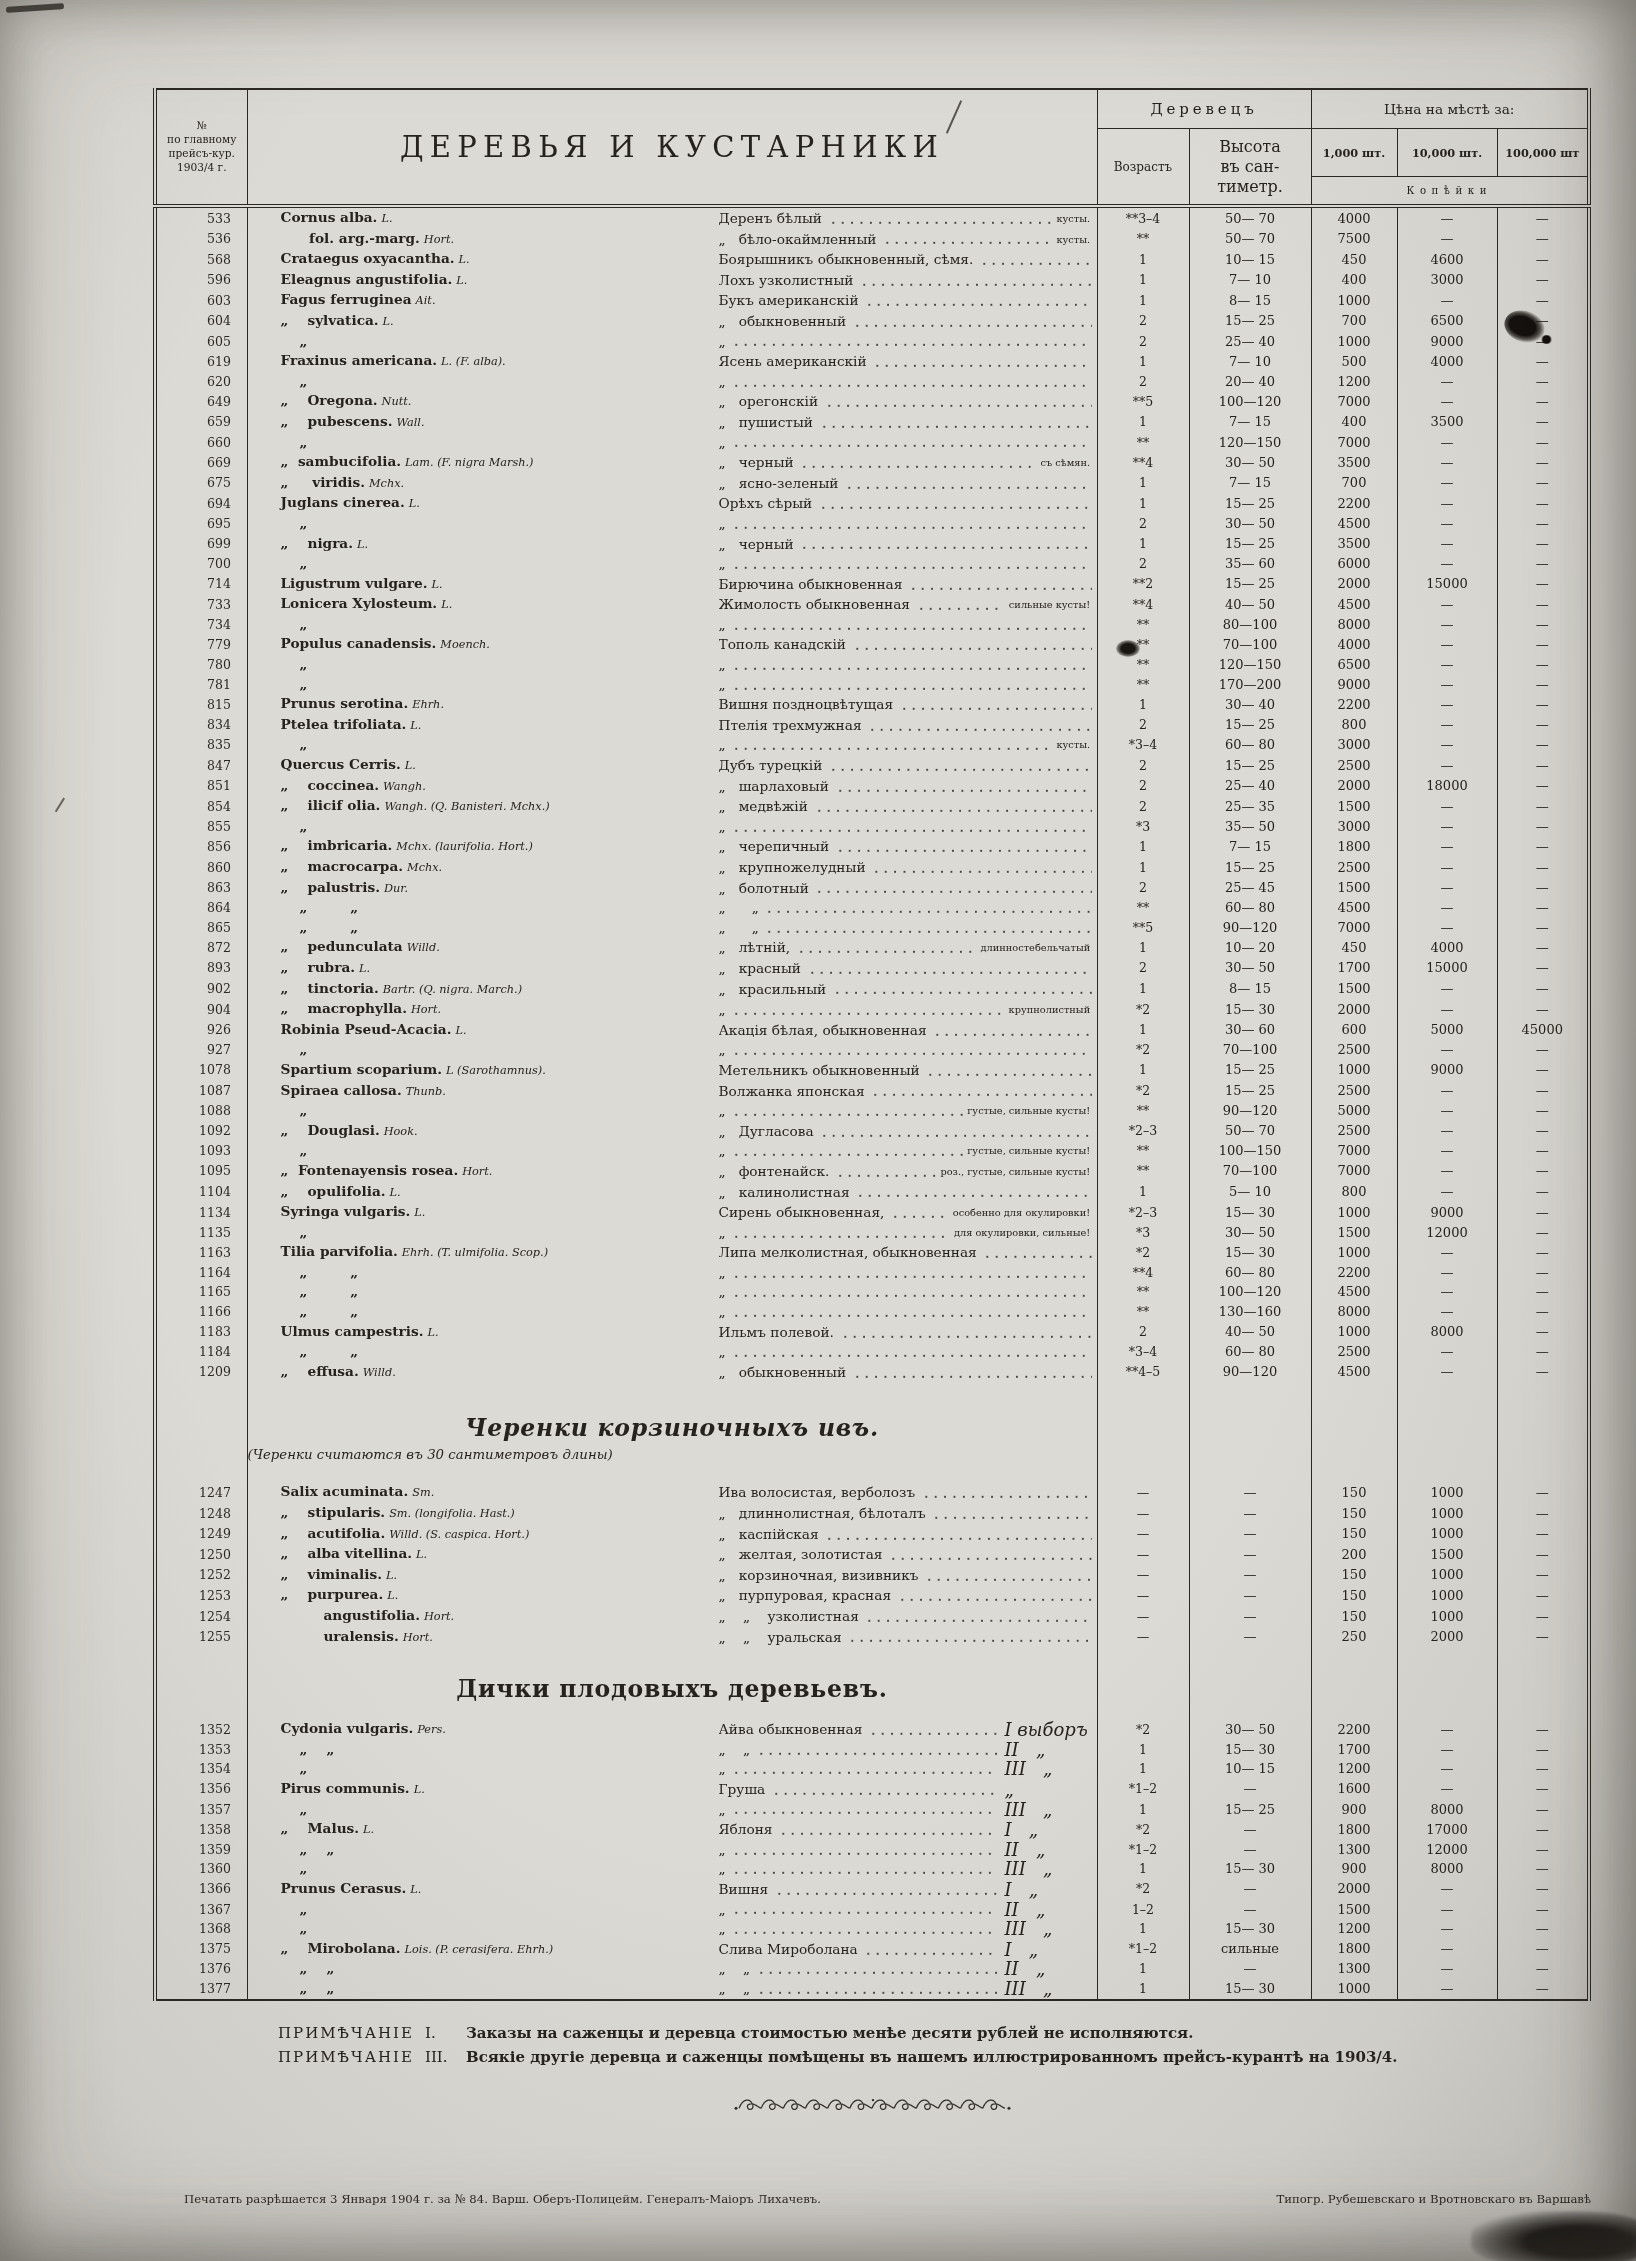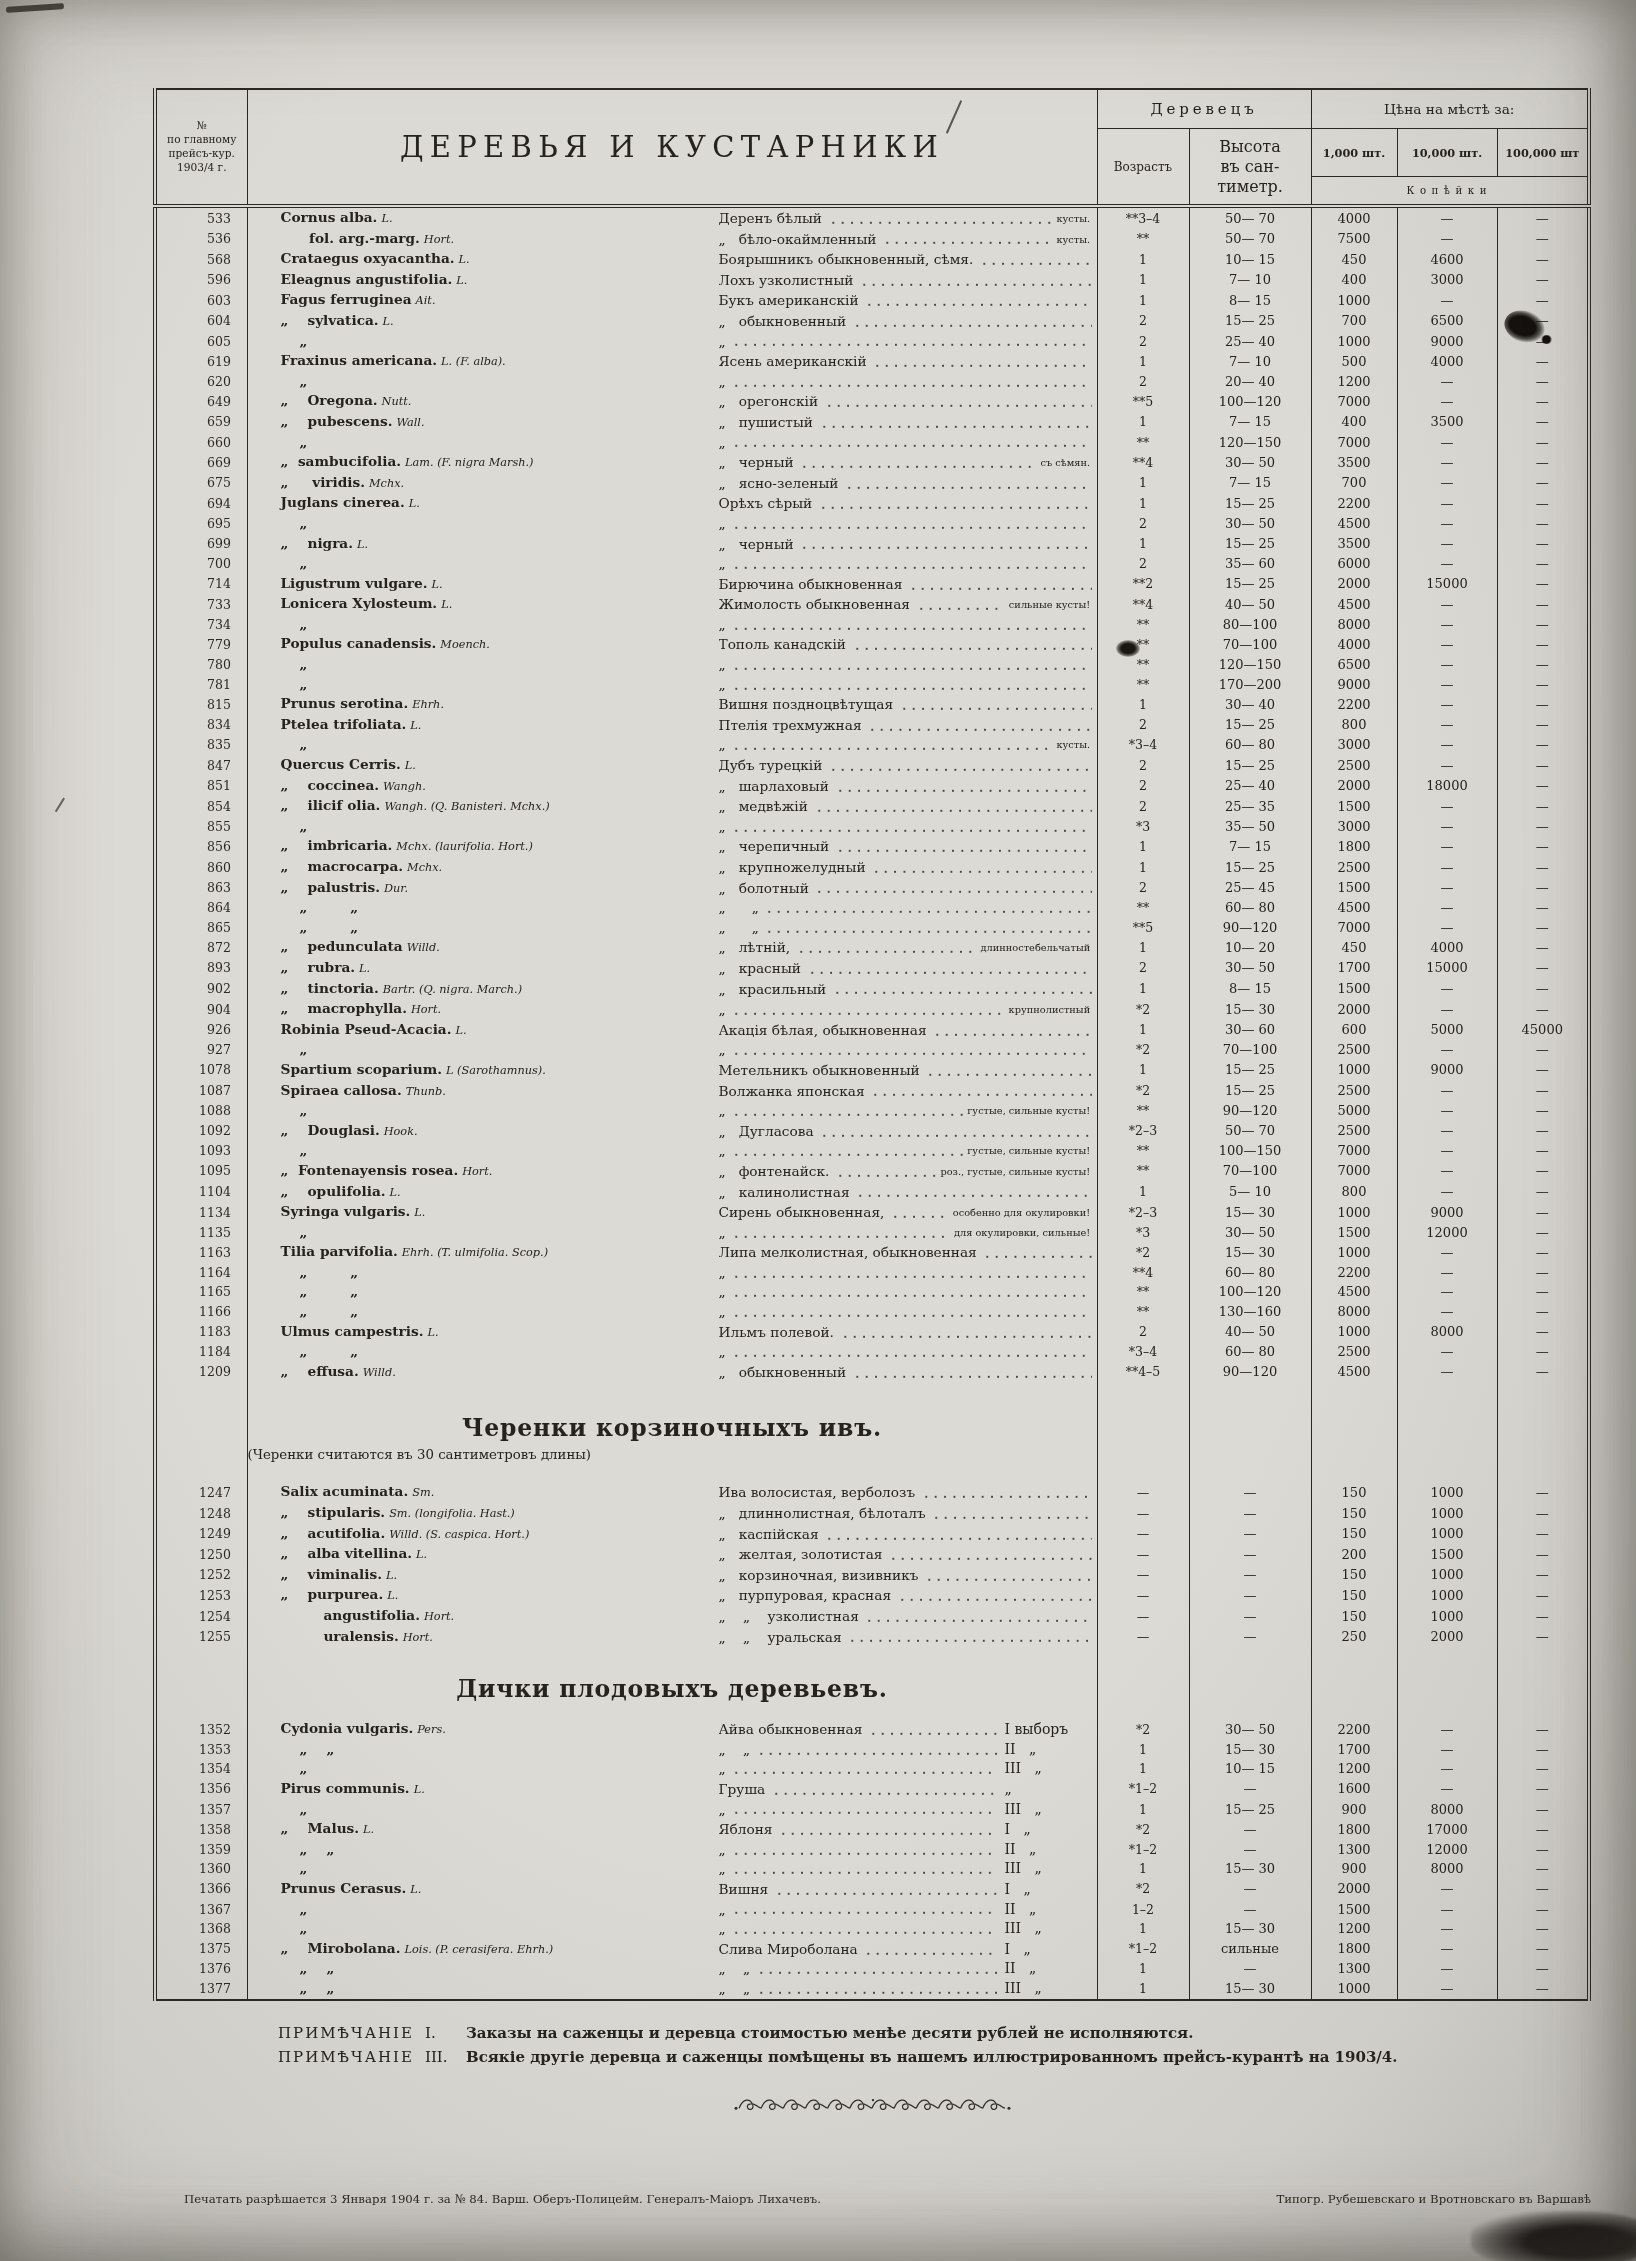--- a/index.html
+++ b/index.html
@@ -52,24 +52,24 @@
   .latwrap{flex:0 0 438px;padding-left:33px;overflow:hidden;white-space:pre;}
   .lat{font-weight:bold;font-size:13.7px;white-space:pre;}
   .auth{font-style:italic;font-size:11.3px;white-space:pre;}
   .rgroup{flex:1 1 auto;display:flex;align-items:flex-end;min-width:0;overflow:hidden;}
   .rb{font-weight:normal;font-size:13.7px;white-space:pre;}
   .rr{font-size:13.7px;white-space:pre;}
   .lead{flex:1 1 auto;min-width:7.8px;height:19.6px;margin:0 4.7px;
     background-image:radial-gradient(circle,#4a453f 1.2px,transparent 1.4px);
     background-size:9.4px 19.6px;background-position:1.6px 3.9px;background-repeat:repeat-x;}
   .note{font-size:9.8px;line-height:19.6px;white-space:nowrap;padding-right:6.3px;}
-  .grade{flex:0 0 92px;font-size:14px;line-height:19.6px;white-space:pre;padding-left:3.1px;}
+  .grade{flex:0 0 92px;font-size:18px;line-height:19.6px;white-space:pre;padding-left:3.1px;font-style:italic;}
 
   .srow td{vertical-align:middle;}
-  .s1 td{height:100px;}
+  .s1 td{height:100px;font-style:italic;}
   .s2 td{height:72px;}
   .sec-title{text-align:center;font-weight:bold;font-size:23.5px;letter-spacing:0.8px;padding-top:11px;}
   .sec-sub{text-align:left;font-size:13.3px;padding-top:4.7px;}
 
   .notes{margin:20.3px 0 0 125px;width:1221px;}
   .note-line{font-size:15px;line-height:24px;white-space:nowrap;}
   .note-label{letter-spacing:2px;}
   .note-num{display:inline-block;width:41px;text-align:left;padding-left:11px;}
   .note-text{font-weight:bold;}
 

